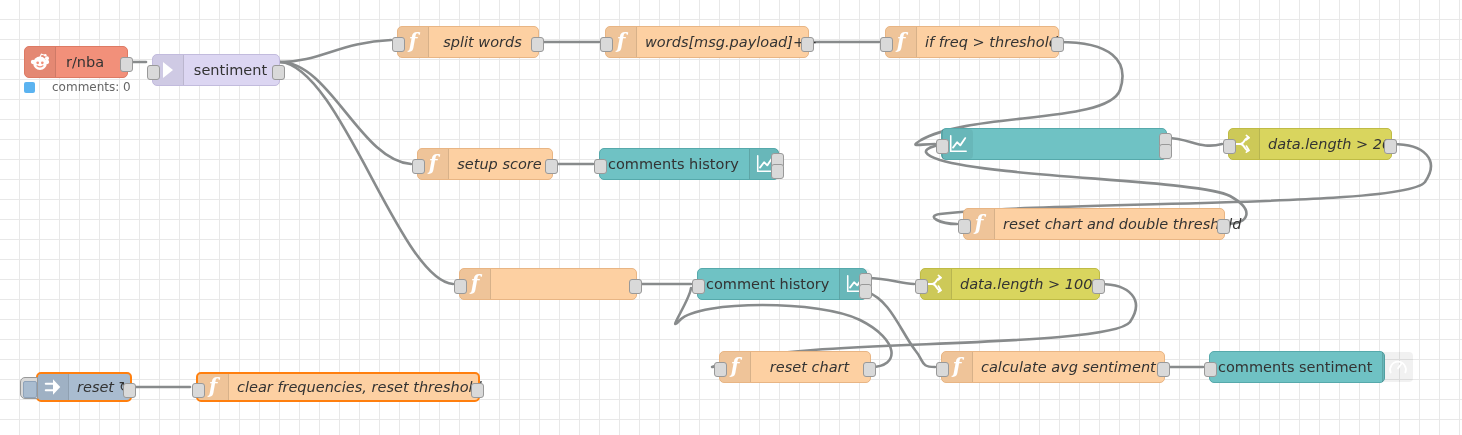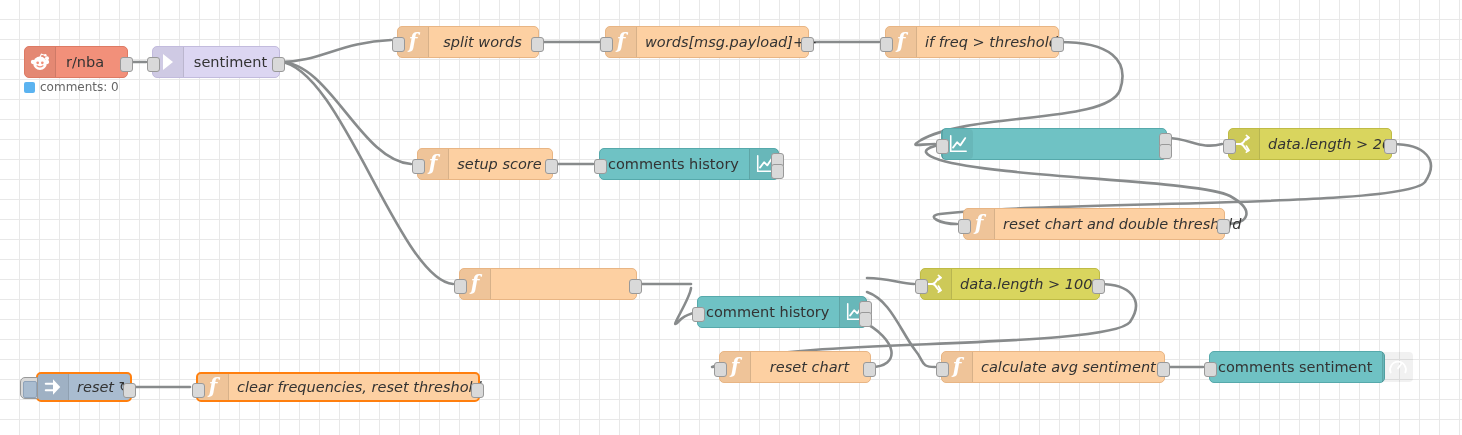--- a/index.html
+++ b/index.html
@@ -63,21 +63,21 @@
   .port.in {left:-6px;}
   .port.out{right:-6px;}
 
   
   .f-glyph{font-family:"DejaVu Serif","Liberation Serif",serif;font-style:italic;
            font-size:20px;font-weight:700;line-height:1;color:#fff;
            position:relative;top:-1px;}
 
   
   .status{
-    position:absolute;display:flex;align-items:center;gap:5px;
+    position:absolute;display:flex;align-items:center;gap:17px;
     font-size:12px;color:#666;white-space:nowrap;justify-content:center;
   }
   .status .dot{width:11px;height:11px;border-radius:2px;background:#5bb3f0;display:inline-block;}
 
   
   .inject-btn{
     position:absolute;left:-18px;top:3px;
     width:18px;height:22px;
     background:#d9d9d9;border:1px solid #999;border-radius:5px 0 0 5px;
     box-sizing:border-box;
@@ -125,21 +125,21 @@
             <circle cx="20.4" cy="7.6" r="2.4" fill="#fff"></circle>
             <circle cx="3.6" cy="12" r="2.6" fill="#fff"></circle>
             <circle cx="20.4" cy="12" r="2.6" fill="#fff"></circle>
             <path d="M12 6.2 L13.6 2.6 L17.8 3.8" stroke="#fff" stroke-width="1.3" fill="none" stroke-linecap="round"></path>
             <circle cx="18.4" cy="3.9" r="1.5" fill="#fff"></circle>
           </svg>
         </div>
         <div class="label">r/nba</div>
         <div class="port out" style="top: 9.5px;"></div>
       </div>
-      <div class="node c-sentiment" style="left: 152px; top: 46px; width: 128px; height: 32px;">
+      <div class="node c-sentiment" style="left: 152px; top: 54px; width: 128px; height: 32px;">
         <div class="icon-box">
           <svg class="glyph" width="18" height="20" viewBox="0 0 18 20">
             <path d="M4 2 L14 10 L4 18 Z" fill="#fff"></path>
           </svg>
         </div>
         <div class="label center">sentiment</div>
         <div class="port in" style="top: 9.5px;"></div>
         <div class="port out" style="top: 9.5px;"></div>
       </div>
       <div class="node c-function" style="left: 397px; top: 26px; width: 142px; height: 32px;">
@@ -219,21 +219,21 @@
         <div class="port in" style="top: 9.5px;"></div>
         <div class="port out" style="top: 9.5px;"></div>
       </div>
       <div class="node c-function" style="left: 459px; top: 268px; width: 178px; height: 32px;">
         <div class="icon-box">
           <span class="f-glyph">f</span>
         </div>
         <div class="port in" style="top: 9.5px;"></div>
         <div class="port out" style="top: 9.5px;"></div>
       </div>
-      <div class="node c-chart" style="left: 697px; top: 268px; width: 170px; height: 32px; margin-top: 28px;">
+      <div class="node c-chart" style="left: 697px; top: 268px; width: 170px; height: 32px;">
         <div class="label center">comment history</div>
         <div class="icon-box right">
           <svg class="glyph" width="20" height="20" viewBox="0 0 22 22">
             <path d="M3 2 L3 19 L20 19" stroke="#fff" stroke-width="1.7" fill="none" stroke-linecap="round"></path>
             <path d="M5.5 15 L10 9 L13.5 12.5 L19 4.5" stroke="#fff" stroke-width="2" fill="none" stroke-linecap="round" stroke-linejoin="round"></path>
           </svg>
         </div>
         <div class="port in" style="top: 9.5px;"></div>
         <div class="port out" style="top: 4.16667px;"></div>
         <div class="port out" style="top: 14.8333px;"></div>

